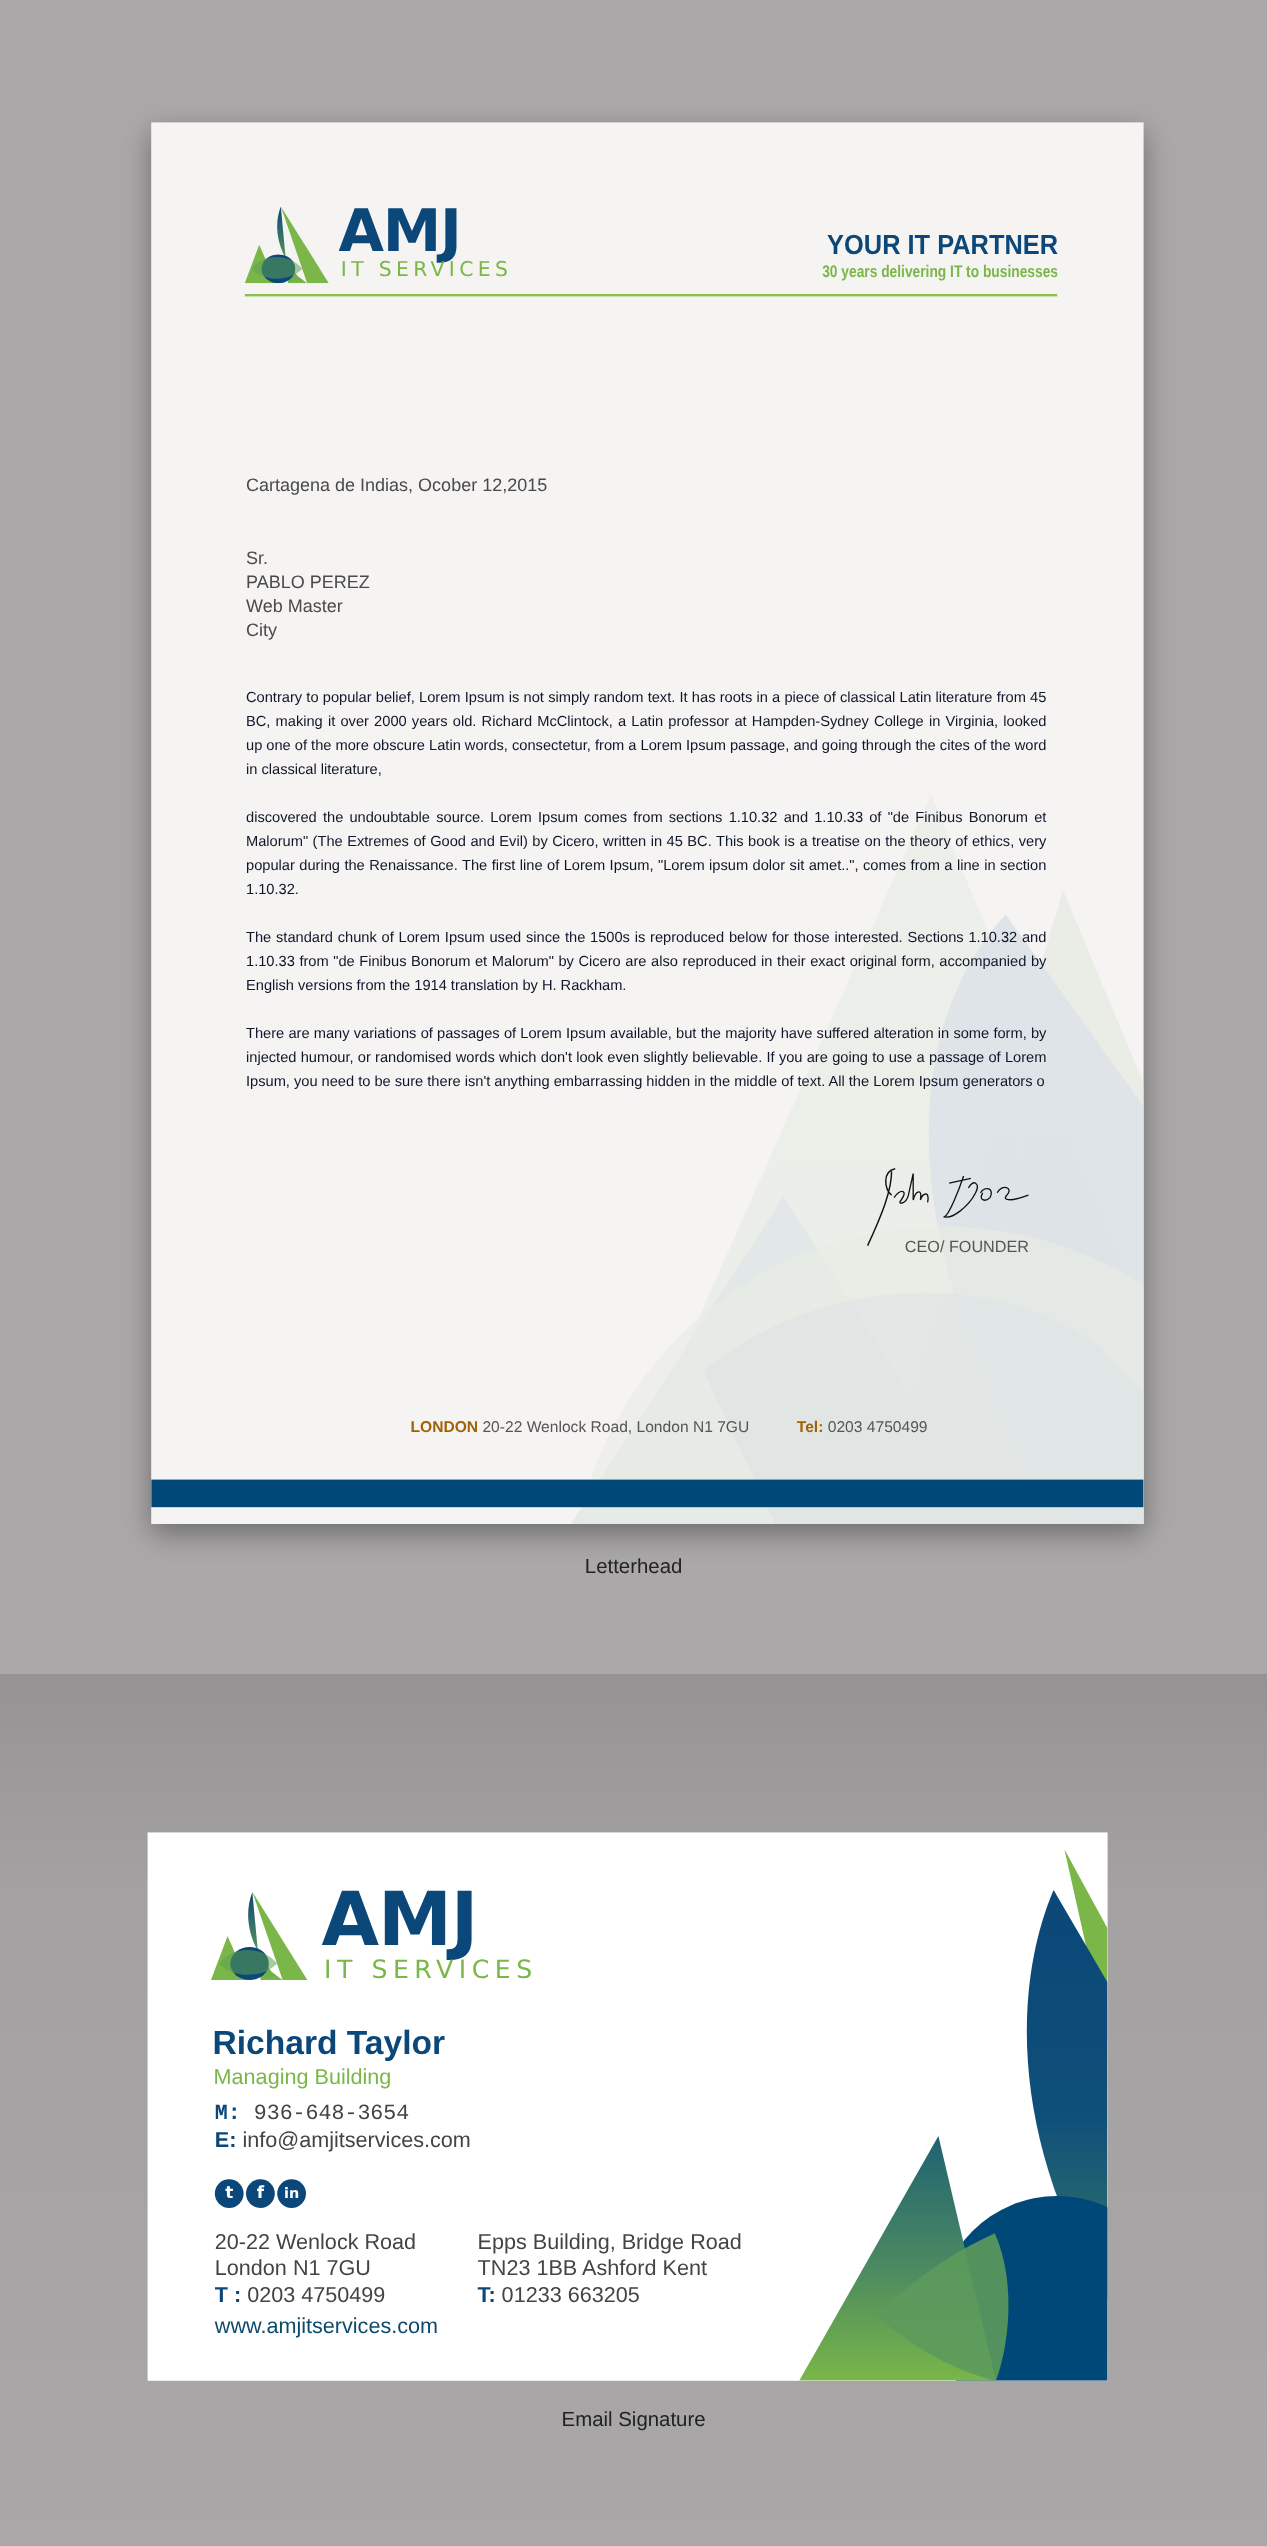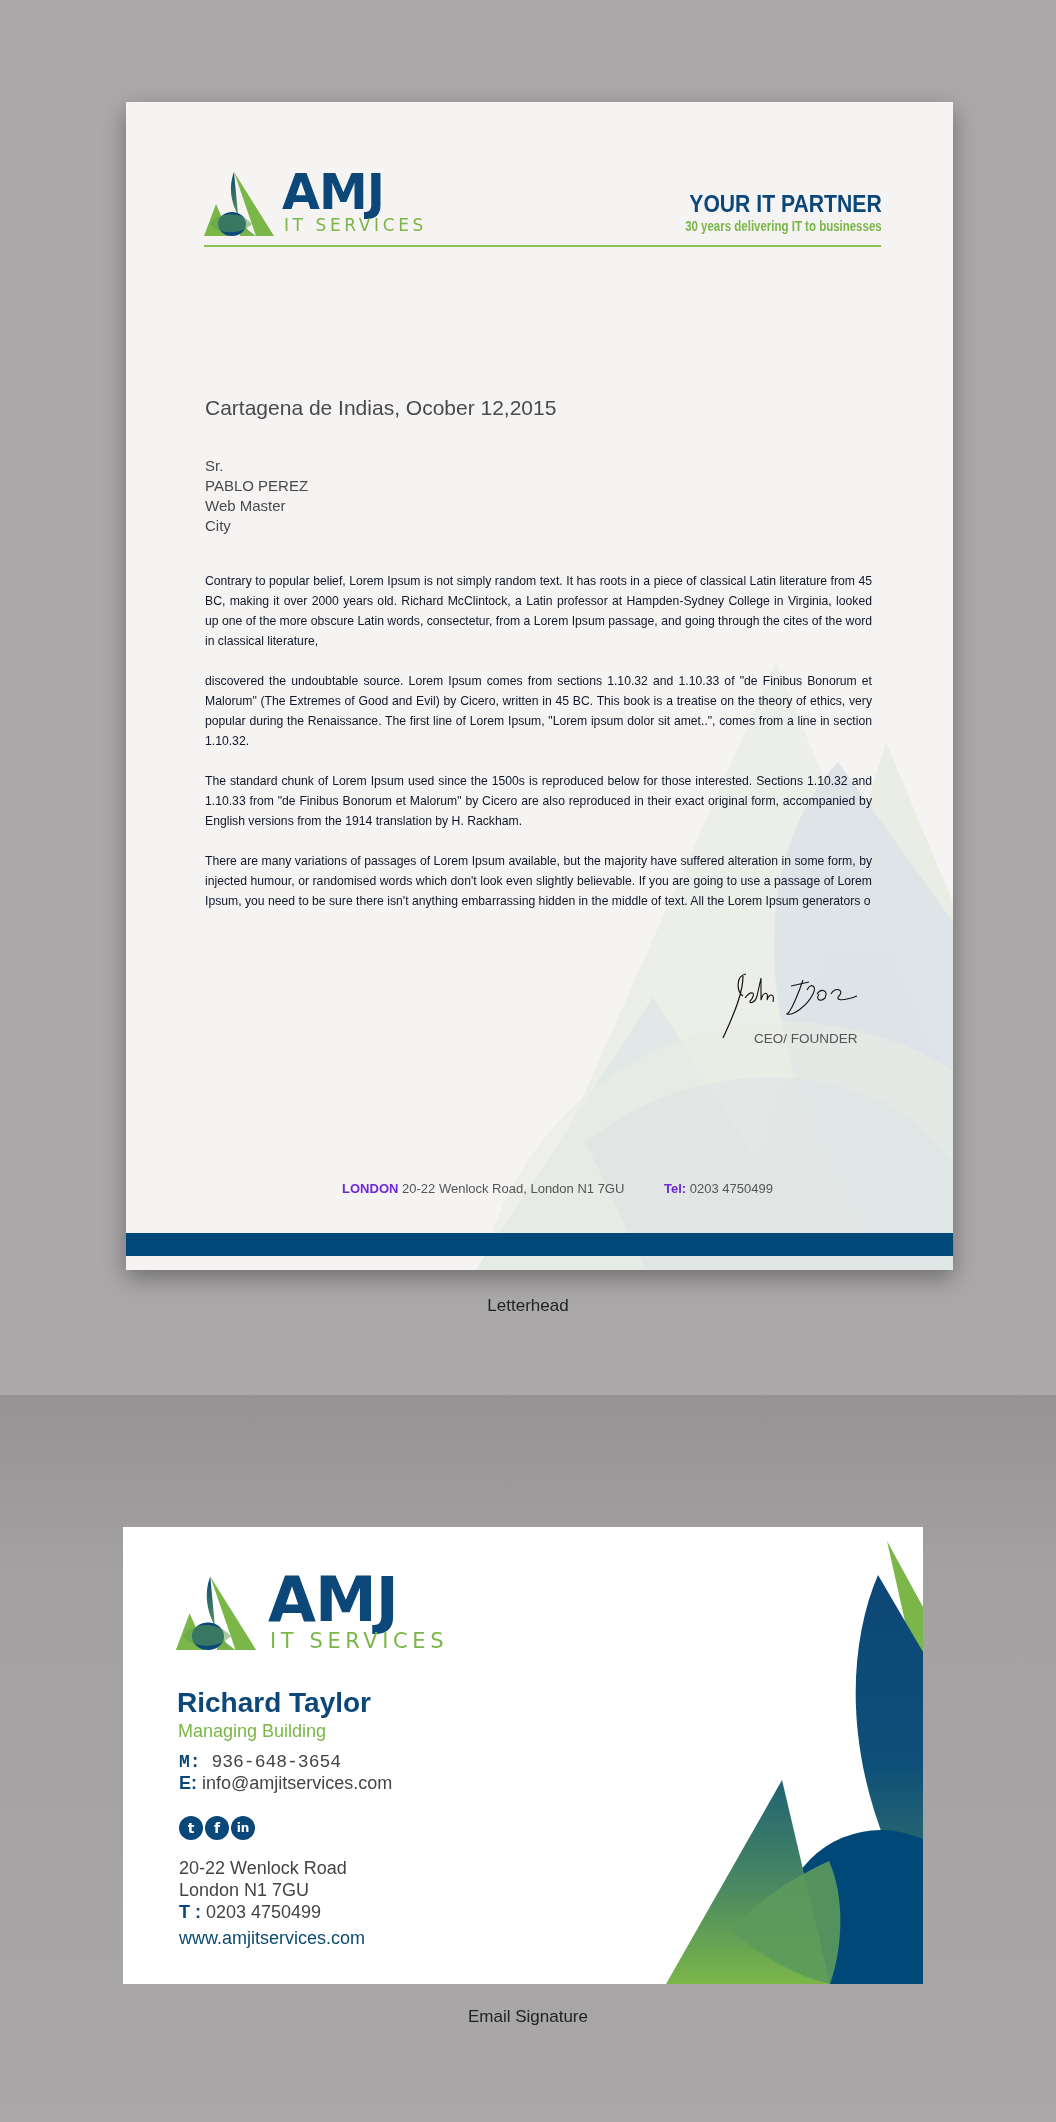--- a/index.html
+++ b/index.html
@@ -23,30 +23,30 @@
     line-height: 18px; color: #7ab648; letter-spacing: 3.6px; }
 
   .tagline { position: absolute; right: 71px; top: 90px; text-align: right; }
   .tagline .t1 { font-family: "Liberation Sans", sans-serif; font-weight: bold; font-size: 23px; color: #0b4778;
     line-height: 24px; transform: scaleX(0.92); transform-origin: right; white-space: nowrap; }
   .tagline .t2 { font-family: "Liberation Sans", sans-serif; font-weight: bold; font-size: 14px; color: #7ab648;
     line-height: 16px; margin-top: 2px; transform: scaleX(0.82); transform-origin: right; white-space: nowrap; }
   .lh-rule { position: absolute; left: 78px; top: 143px; width: 677px; height: 2px; background: #8cc152; }
 
   .lh-text { position: absolute; left: 79px; color: #4a4a4a; font-family: "Liberation Sans", sans-serif; }
-  .date { top: 294px; font-size: 21px; text-align: right; }
+  .date { top: 294px; font-size: 15px; text-align: right; }
   .recipient { top: 354px; font-size: 15px; line-height: 20px; }
   .body { top: 469px; width: 667px; font-size: 12.2px; line-height: 20px; text-align: justify; color: #0f172a; }
   .body p { margin-bottom: 20px; }
 
   .signature { position: absolute; left: 595px; top: 870px; width: 140px; height: 70px; }
   .sig-title { position: absolute; left: 628px; top: 929px; font-size: 13.5px; color: #555; }
 
   .lh-footer { position: absolute; left: 0; width: 827px; text-align: center; font-size: 13px; color: #555; }
-  .lh-footer b { color: #6d28d9; padding-left: 36px; }
+  .lh-footer b { color: #a16207; padding-left: 36px; }
   .f1 { top: 1079px; }
   .f2 { top: 1100px; }
   .lh-band { position: absolute; left: 0; top: 1131px; width: 827px; height: 23px; background: #004878; }
 
   .caption { position: absolute; width: 1056px; text-align: center; font-size: 17px; color: #222; }
   .cap1 { top: 1296px; }
   .cap2 { top: 2007px; }
 
   
   .card { position: absolute; left: 123px; top: 1527px; width: 800px; height: 457px; background: #ffffff; overflow: hidden; }
@@ -222,17 +222,25 @@
   </div>
 
   <div class="addr addr1">
     <div>20-22 Wenlock Road</div>
     <div>London N1 7GU</div>
     <div>
       <b>T :</b>
       <span>0203 4750499</span>
     </div>
   </div>
+  <div class="addr addr2">
+    <div>Epps Building, Bridge Road</div>
+    <div>TN23 1BB Ashford Kent</div>
+    <div>
+      <b>T:</b>
+      <span>01233 663205</span>
+    </div>
+  </div>
 
   <div class="website">www.amjitservices.com</div>
 </div>
 
 <div class="caption cap2">Email Signature</div>
 
 </body></html>

